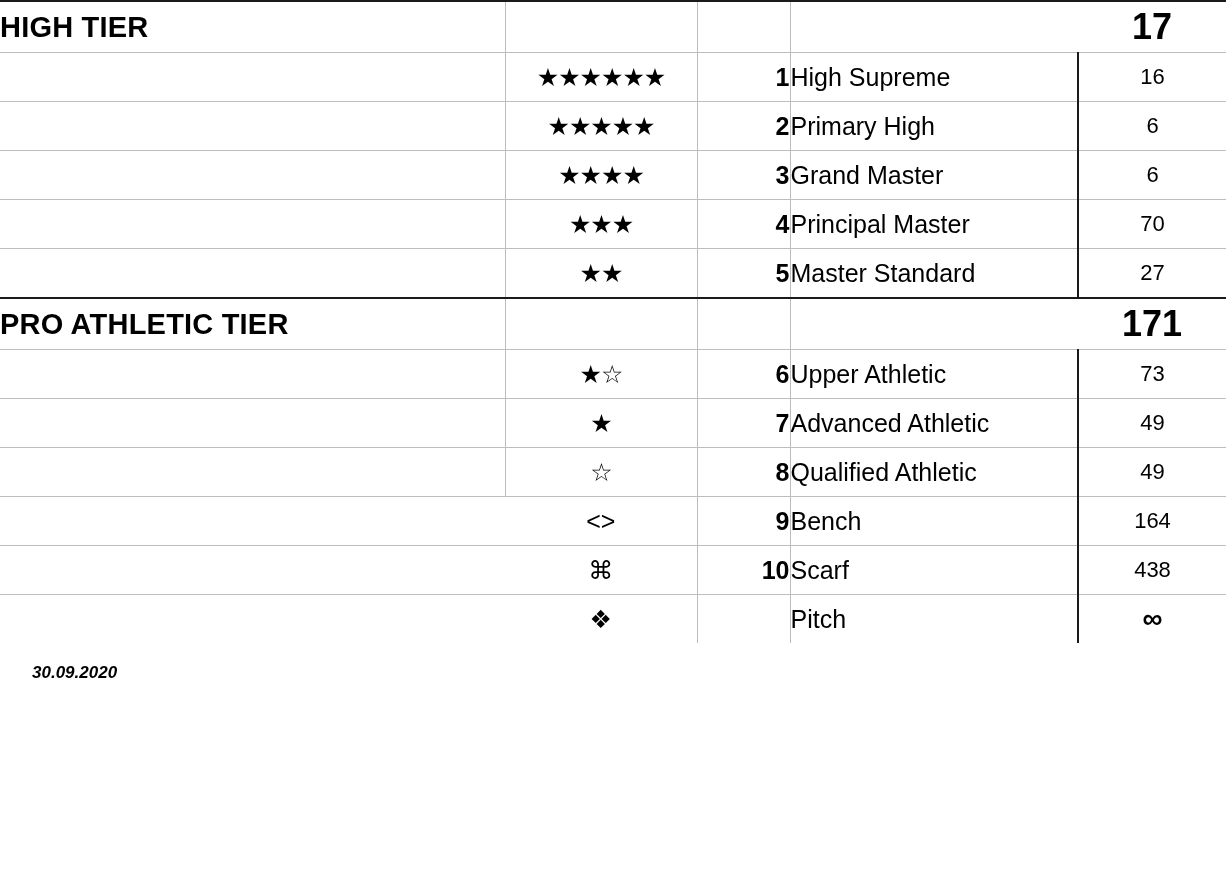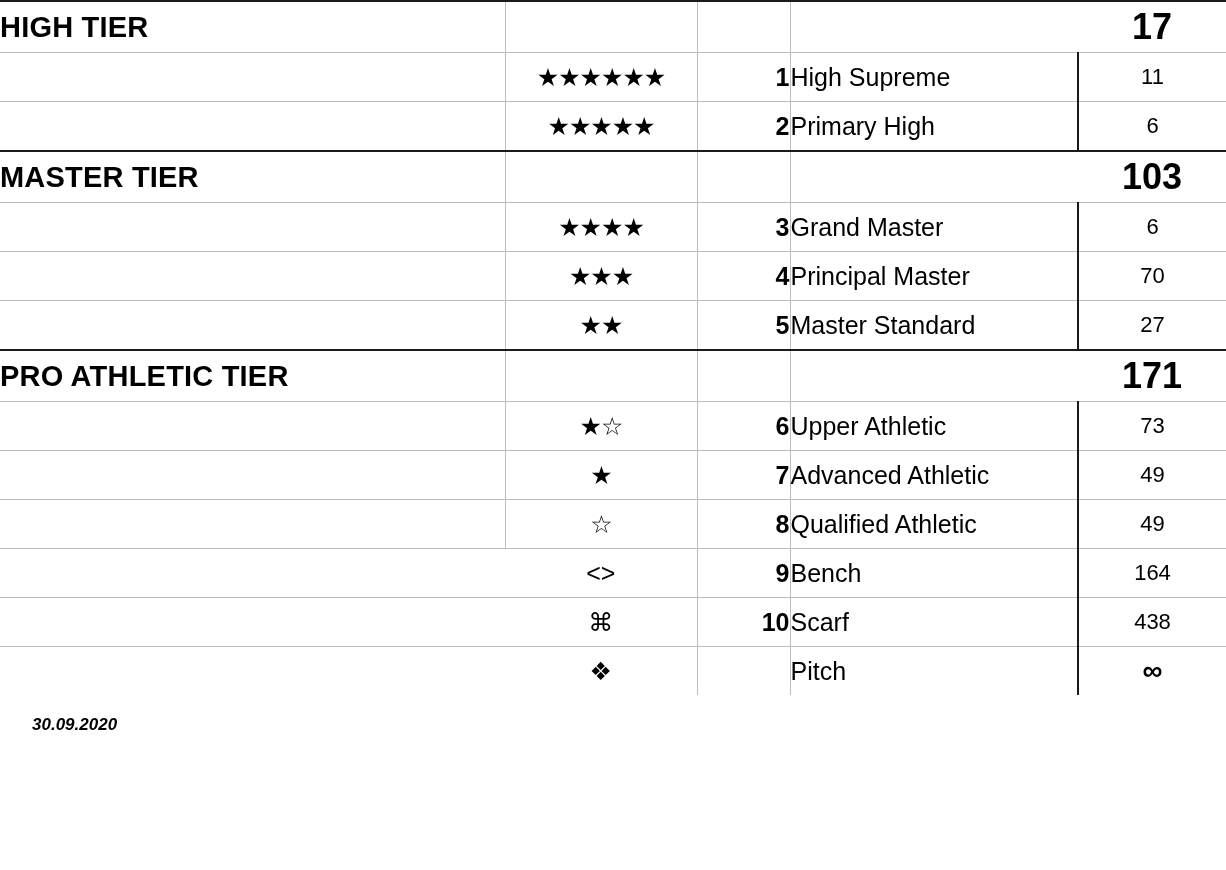--- a/index.html
+++ b/index.html
@@ -152,37 +152,30 @@
         <td class="stars"></td>
         <td class="rank"></td>
         <td class="name"></td>
         <td class="tier-count">17</td>
       </tr>
       <tr class="item-row">
         <td></td>
         <td class="stars">★★★★★★</td>
         <td class="rank">1</td>
         <td class="name">High Supreme</td>
-        <td class="count">11</td>
+        <td class="count">16</td>
       </tr>
       <tr class="item-row">
         <td></td>
         <td class="stars">★★★★★</td>
         <td class="rank">2</td>
         <td class="name">Primary High</td>
         <td class="count">6</td>
       </tr>
 
-      <tr class="tier-row">
-        <td class="tier-name">MASTER TIER</td>
-        <td class="stars"></td>
-        <td class="rank"></td>
-        <td class="name"></td>
-        <td class="tier-count">103</td>
-      </tr>
       <tr class="item-row">
         <td></td>
         <td class="stars">★★★★</td>
         <td class="rank">3</td>
         <td class="name">Grand Master</td>
         <td class="count">6</td>
       </tr>
       <tr class="item-row">
         <td></td>
         <td class="stars">★★★</td>

